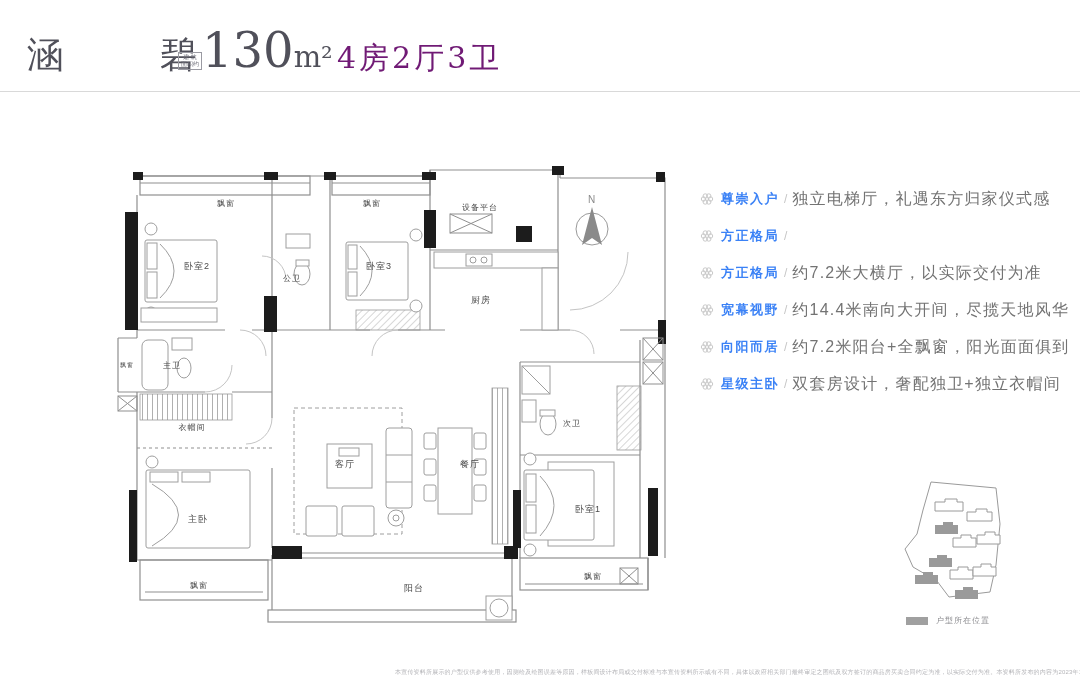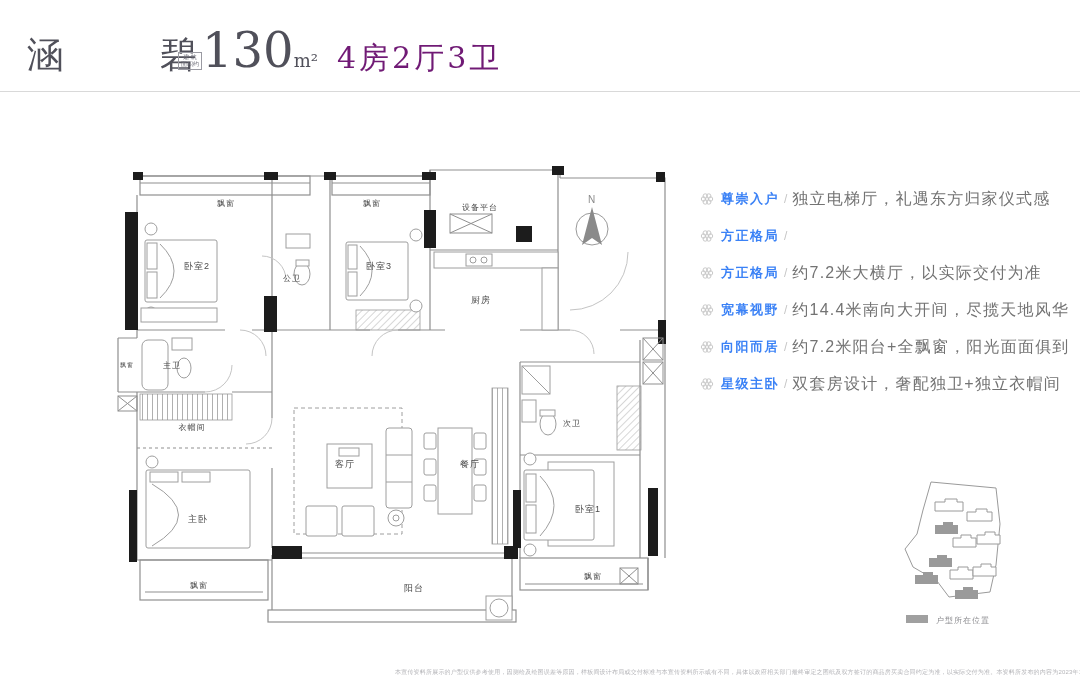--- a/index.html
+++ b/index.html
@@ -6,40 +6,40 @@
   .page{position:relative;width:1080px;height:694px;background:#ffffff;overflow:hidden;
         font-family:"Liberation Sans","DejaVu Sans",sans-serif;}
 
   
   .hdr-title{position:absolute;left:27px;top:30px;font-family:"DejaVu Serif","Liberation Serif",serif;
              font-size:37px;color:#50505a;letter-spacing:42px;white-space:nowrap;}
   .hdr-note{position:absolute;left:178px;top:52px;border:1px solid #9a9aa2;color:#70707a;
             font-size:6px;line-height:7px;padding:1px 2px;text-align:center;}
   .hdr-area{position:absolute;left:202px;top:24px;font-family:"DejaVu Serif","Liberation Serif",serif;
             color:#50505a;font-size:48px;line-height:52px;}
-  .hdr-area .unit{font-size:18px;}
+  .hdr-area .unit{font-size:29px;}
   .hdr-layout{position:absolute;left:337px;top:38px;font-family:"DejaVu Serif","Liberation Serif",serif;
               color:#701a75;font-size:30px;letter-spacing:3px;}
   .hdr-divider{position:absolute;left:0;top:91px;width:1080px;height:1px;background:#d9d9d9;}
 
   
   .features{position:absolute;left:700px;top:188px;width:320px;}
   .feat-row{display:flex;align-items:center;height:22px;margin-bottom:15px;white-space:nowrap;}
   .feat-icon{width:14px;height:14px;margin-right:7px;flex:0 0 14px;}
   .feat-title{font-size:13px;font-weight:bold;color:#3b82f6;letter-spacing:1.5px;}
   .feat-sep{color:#c6c6c6;font-size:12px;margin:0 5px;}
   .feat-desc{font-size:16px;color:#737373;letter-spacing:1.2px;}
 
   
   .plan{position:absolute;left:115px;top:165px;}
   .plan text{font-family:"Liberation Sans","DejaVu Sans",sans-serif;}
 
   
   .siteplan{position:absolute;left:893px;top:470px;}
-  .site-legend{position:absolute;left:906px;top:615px;display:flex;}
+  .site-legend{position:absolute;left:906px;top:615px;display:flex;align-items:center;}
   .site-swatch{width:22px;height:8px;background:#a0a0a0;margin-right:8px;}
   .site-label{font-size:8px;color:#8a8a8e;letter-spacing:1px;}
 
   
   .disclaimer{position:absolute;left:395px;top:668px;width:685px;font-size:6px;color:#b4b4b8;
               white-space:nowrap;overflow:hidden;letter-spacing:0.2px;}
 </style>
 </head>
 <body>
 

